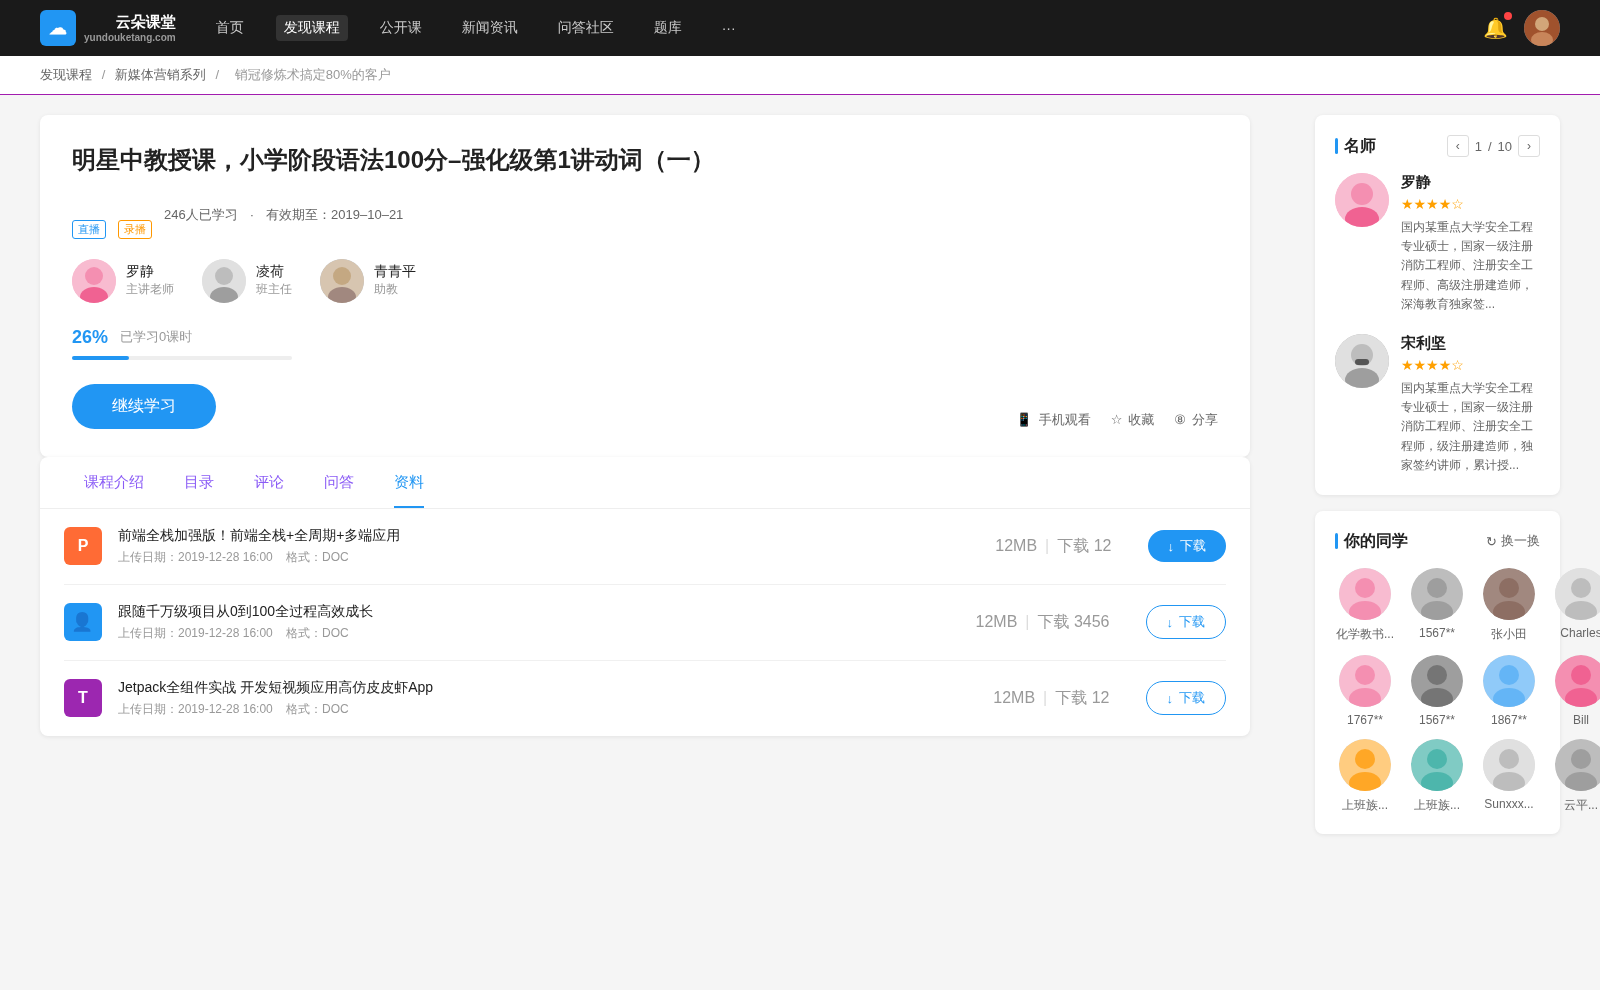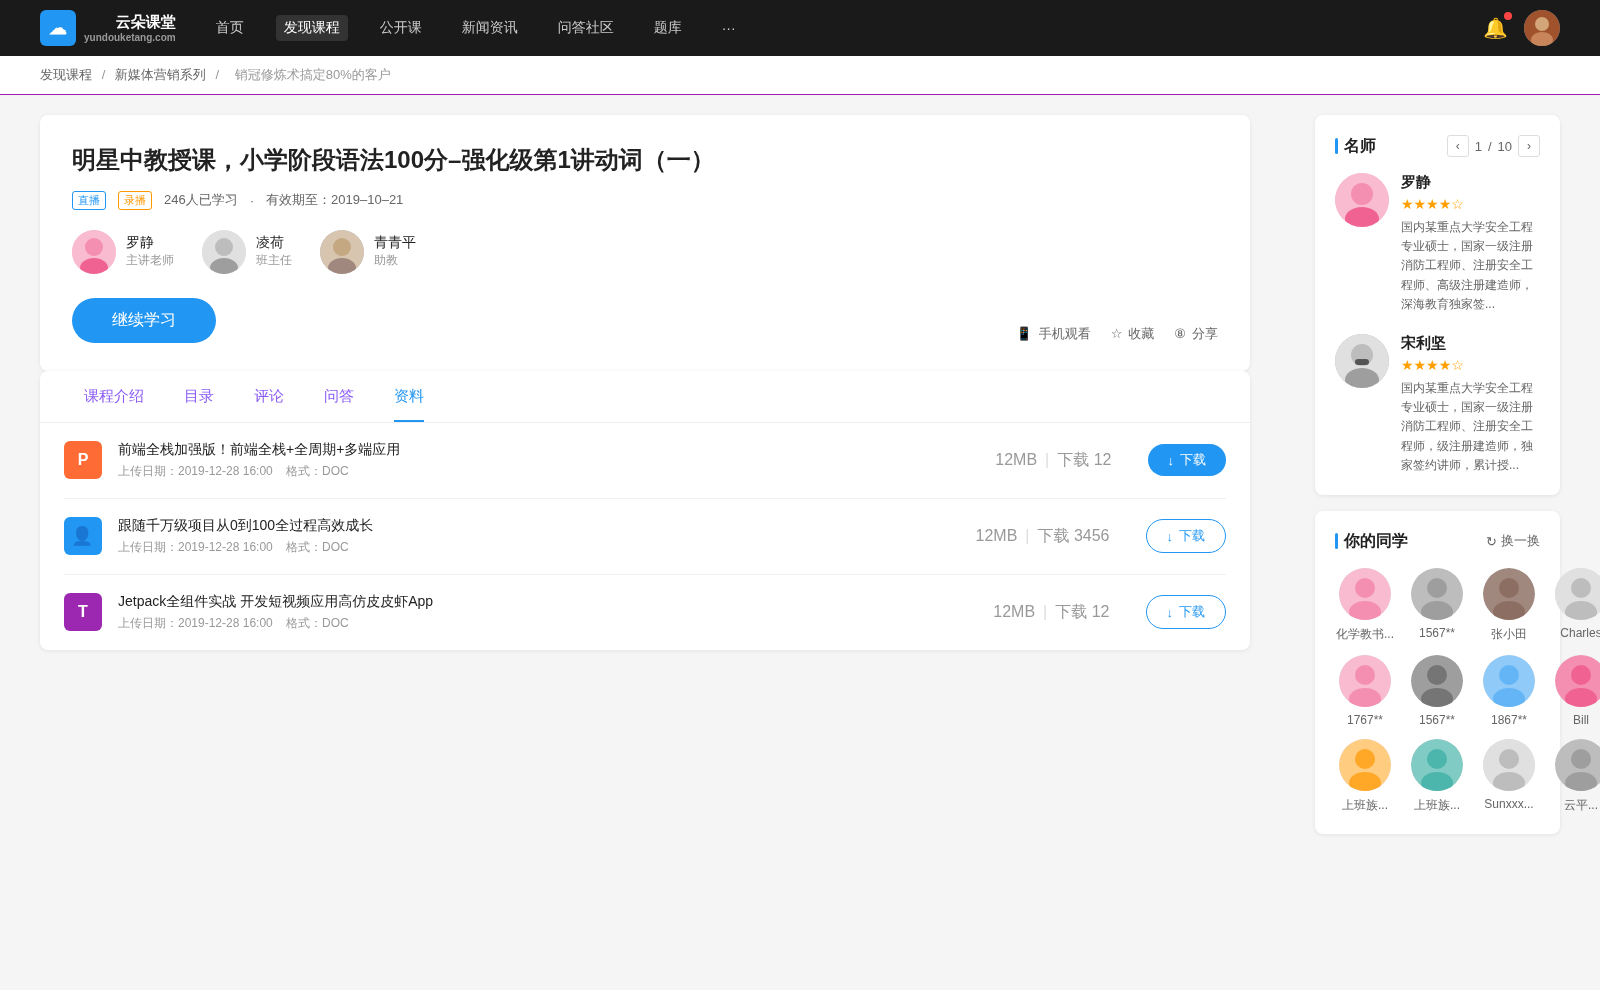--- a/index.html
+++ b/index.html
@@ -30,21 +30,21 @@
     
     .content-wrapper { display: flex; padding: 20px 40px; gap: 20px; max-width: 1600px; }
 
     
     .left-panel { flex: 1; display: flex; flex-direction: column; gap: 0; }
 
     
     .course-card { background: #fff; border-radius: 8px; padding: 28px 32px; box-shadow: 0 1px 4px rgba(0,0,0,0.08); }
     .course-title { font-size: 24px; font-weight: bold; color: #222; margin-bottom: 14px; line-height: 1.4; }
     .course-meta { display: flex; align-items: center; gap: 12px; margin-bottom: 20px; color: #666; font-size: 13px; }
-    .badge { border: 1px solid; border-radius: 3px; padding: 1px 5px; font-size: 11px; }
+    .badge { border: 1px solid; border-radius: 3px; padding: 1px 5px; font-size: 11px; margin-top: 29px; }
     .badge-live { color: #2196F3; border-color: #2196F3; }
     .badge-rec { color: #ff9800; border-color: #ff9800; }
     .teachers { display: flex; gap: 28px; margin-bottom: 24px; }
     .teacher { display: flex; align-items: center; gap: 10px; }
     .teacher-avatar { width: 44px; height: 44px; border-radius: 50%; overflow: hidden; background: #ddd; display: flex; align-items: center; justify-content: center; font-size: 18px; }
     .teacher-info .name { font-size: 14px; font-weight: 500; color: #222; }
     .teacher-info .role { font-size: 12px; color: #999; }
     .progress-section { margin-bottom: 24px; }
     .progress-row { display: flex; align-items: center; gap: 12px; margin-bottom: 8px; }
     .progress-pct { color: #2196F3; font-size: 18px; font-weight: bold; }
@@ -201,20 +201,29 @@
                 <circle cx="22" cy="17" r="9" fill="#c4a882"></circle>
                 <ellipse cx="22" cy="38" rx="14" ry="10" fill="#a1887f"></ellipse>
               </svg>
           </div>
           <div class="teacher-info">
             <div class="name">青青平</div>
             <div class="role">助教</div>
           </div>
         </div>
       </div>
+      <div class="progress-section">
+        <div class="progress-row">
+          <span class="progress-pct">26%</span>
+          <span class="progress-label">已学习0课时</span>
+        </div>
+        <div class="progress-bar">
+          <div class="progress-fill" style="width: 26%;"></div>
+        </div>
+      </div>
       <div class="course-actions">
         <button class="btn-continue">继续学习</button>
         <div class="action-links">
           <div class="action-link">
             <span>📱</span>
             <span>手机观看</span>
           </div>
           <div class="action-link">
             <span>☆</span>
             <span>收藏</span>

